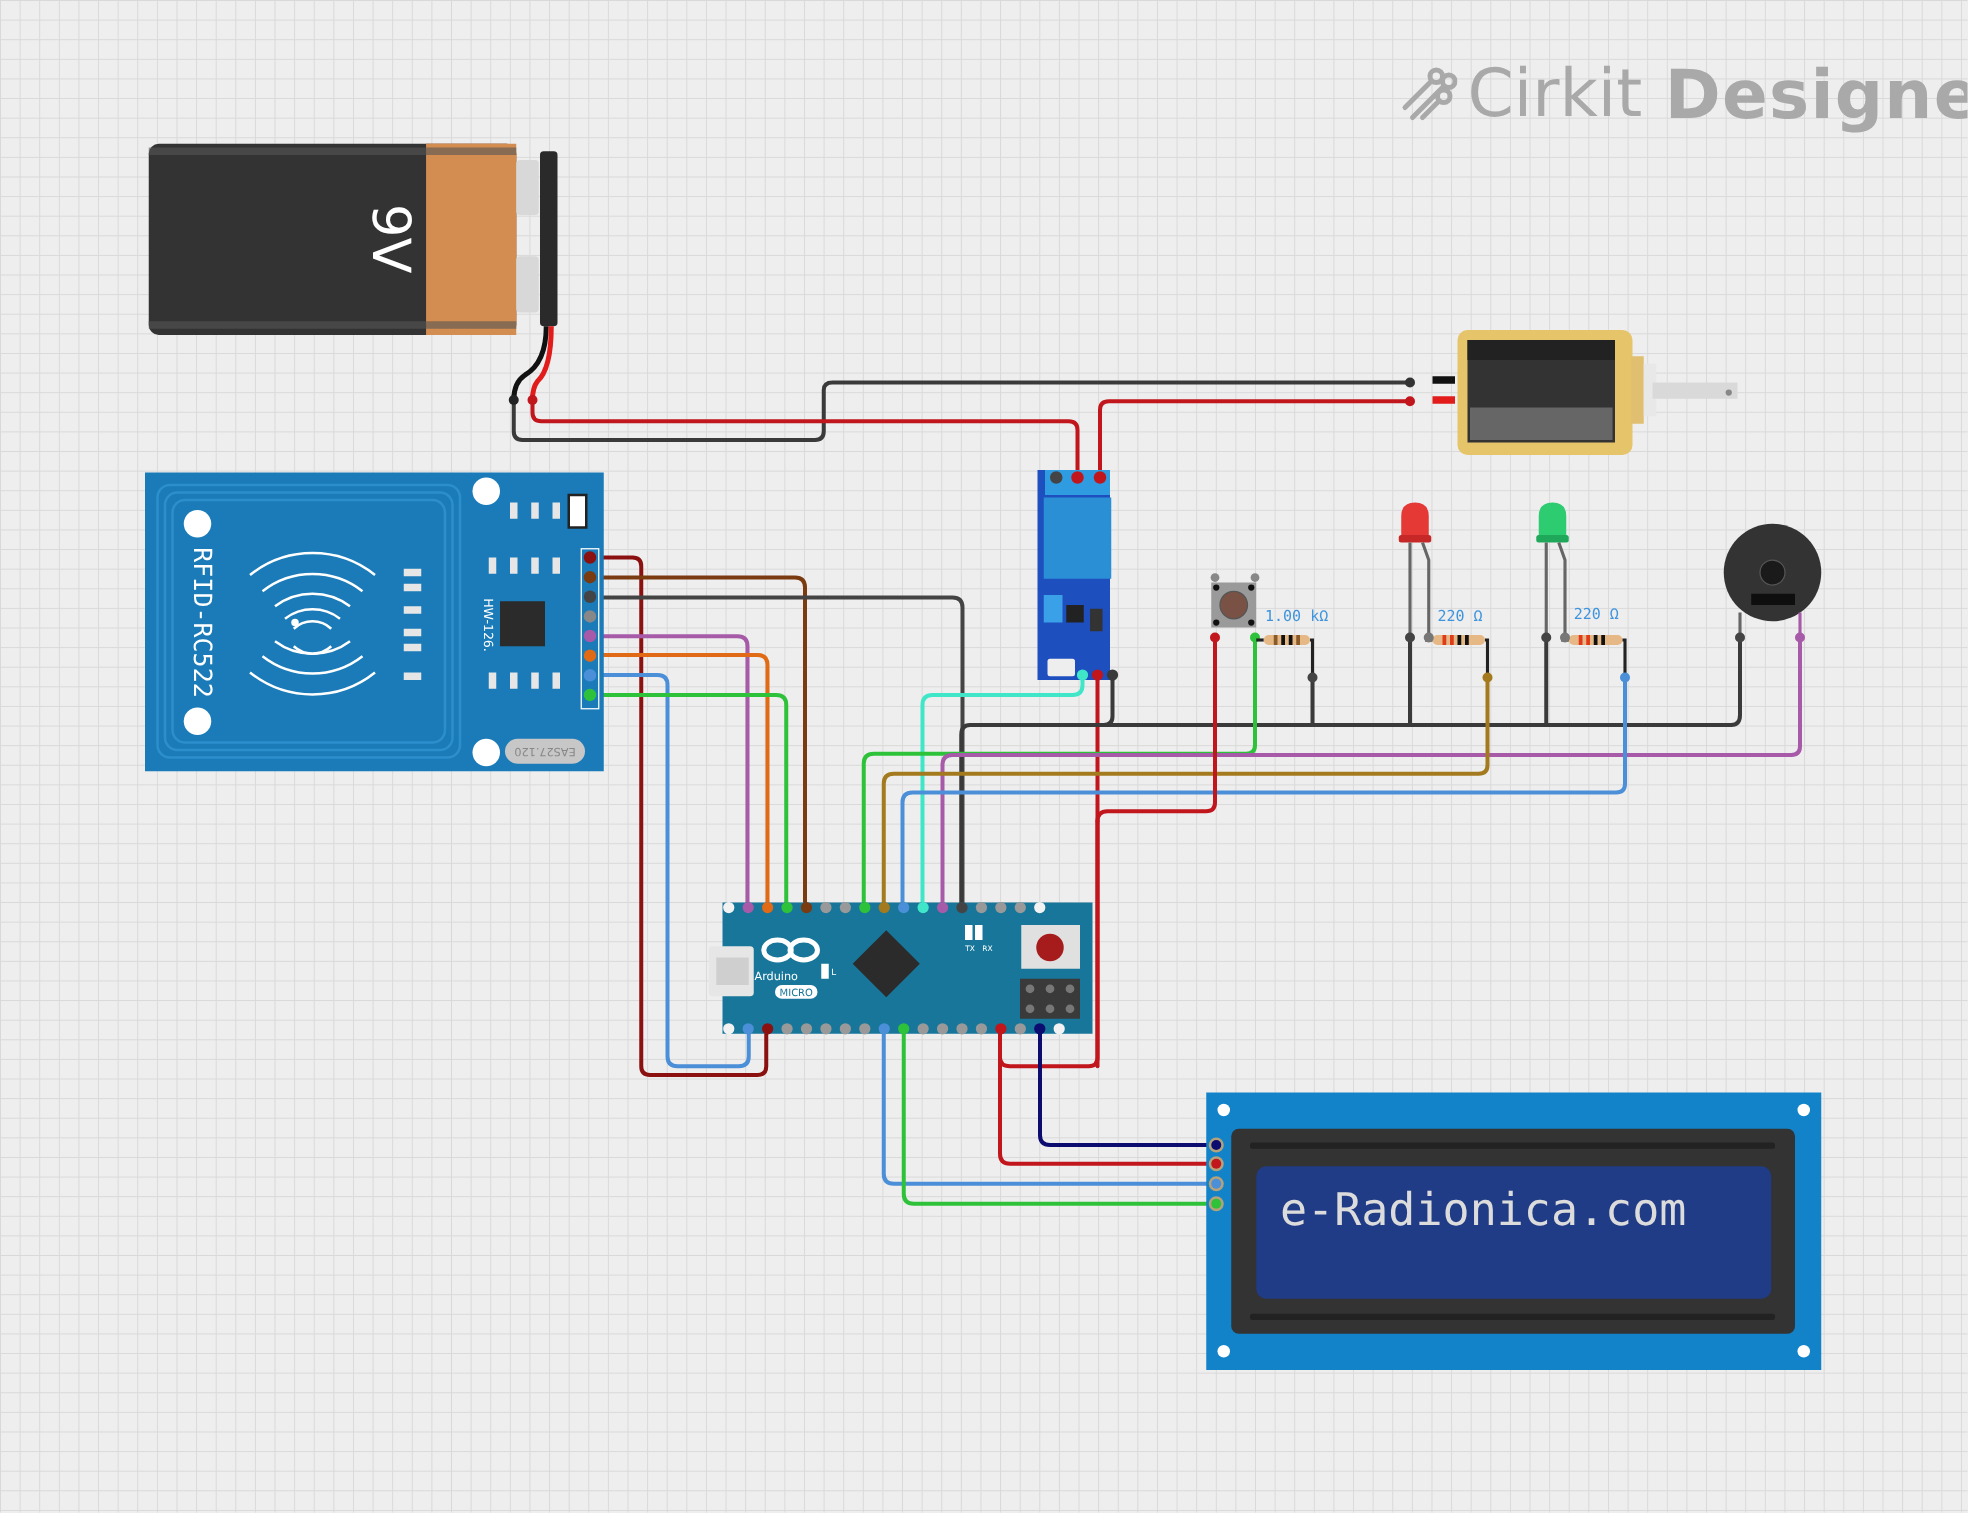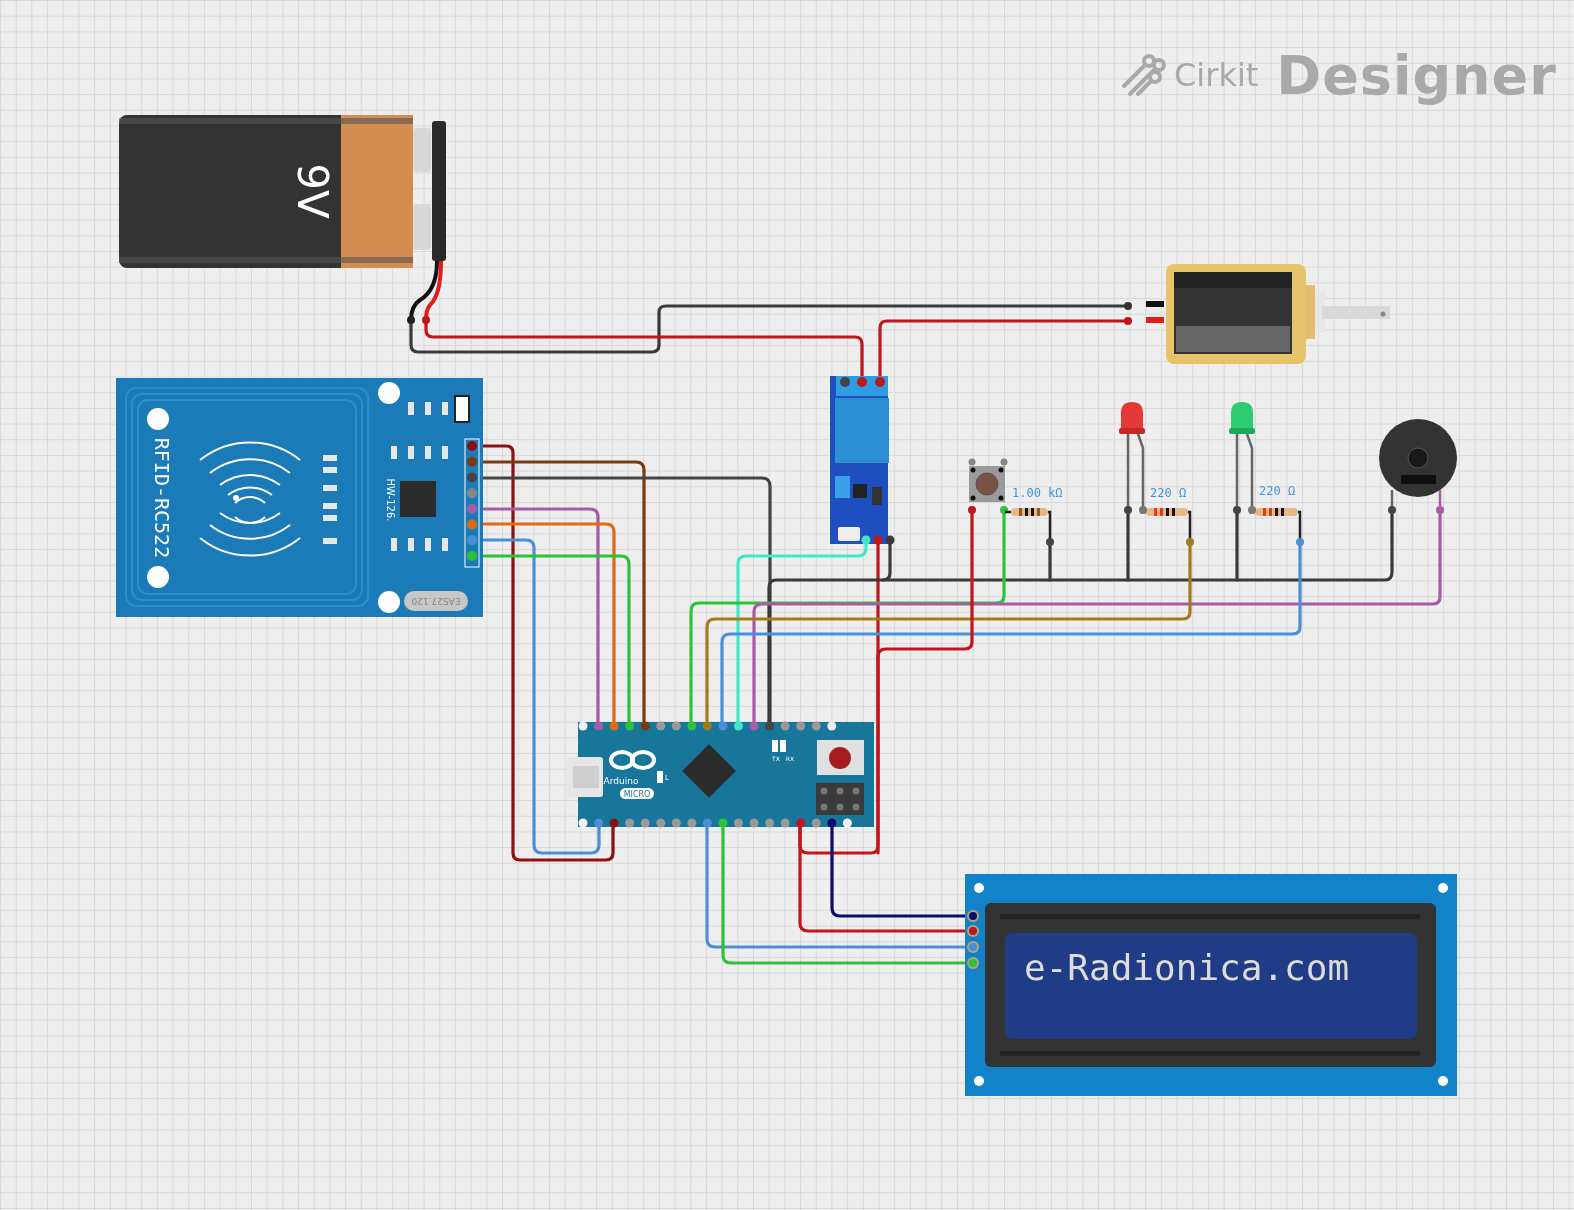--- a/index.html
+++ b/index.html
@@ -5,21 +5,21 @@
   html,body{margin:0;padding:0;}
   body{width:1574px;height:1210px;position:relative;overflow:hidden;
     background-color:#eeeeee;
     background-image:
       linear-gradient(#d9d9d9 1px, transparent 1px),
       linear-gradient(90deg,#d9d9d9 1px, transparent 1px);
     background-size:15.7px 15.7px;
     font-family:"DejaVu Sans",sans-serif;}
   #canvas{position:absolute;left:0;top:0;}
   .brand{position:absolute;left:1120px;top:40px;height:70px;display:flex;align-items:center;color:#a9a9a9;}
-  .brand .c{font-family:"DejaVu Sans",sans-serif;font-size:32px;margin-left:8px;}
+  .brand .c{font-family:"DejaVu Sans",sans-serif;font-size:53px;margin-left:8px;}
   .brand .d{font-family:"DejaVu Sans",sans-serif;font-size:54px;font-weight:bold;margin-left:18px;letter-spacing:1px;}
   .lcdtext{font-family:"DejaVu Sans Mono",monospace;}
 </style>
 </head>
 <body>
 
 <svg id="canvas" width="1574" height="1210" viewBox="0 0 1574 1210">
 
   <g id="wires" fill="none" stroke-width="3.2" stroke-linecap="round" stroke-linejoin="round">
 

